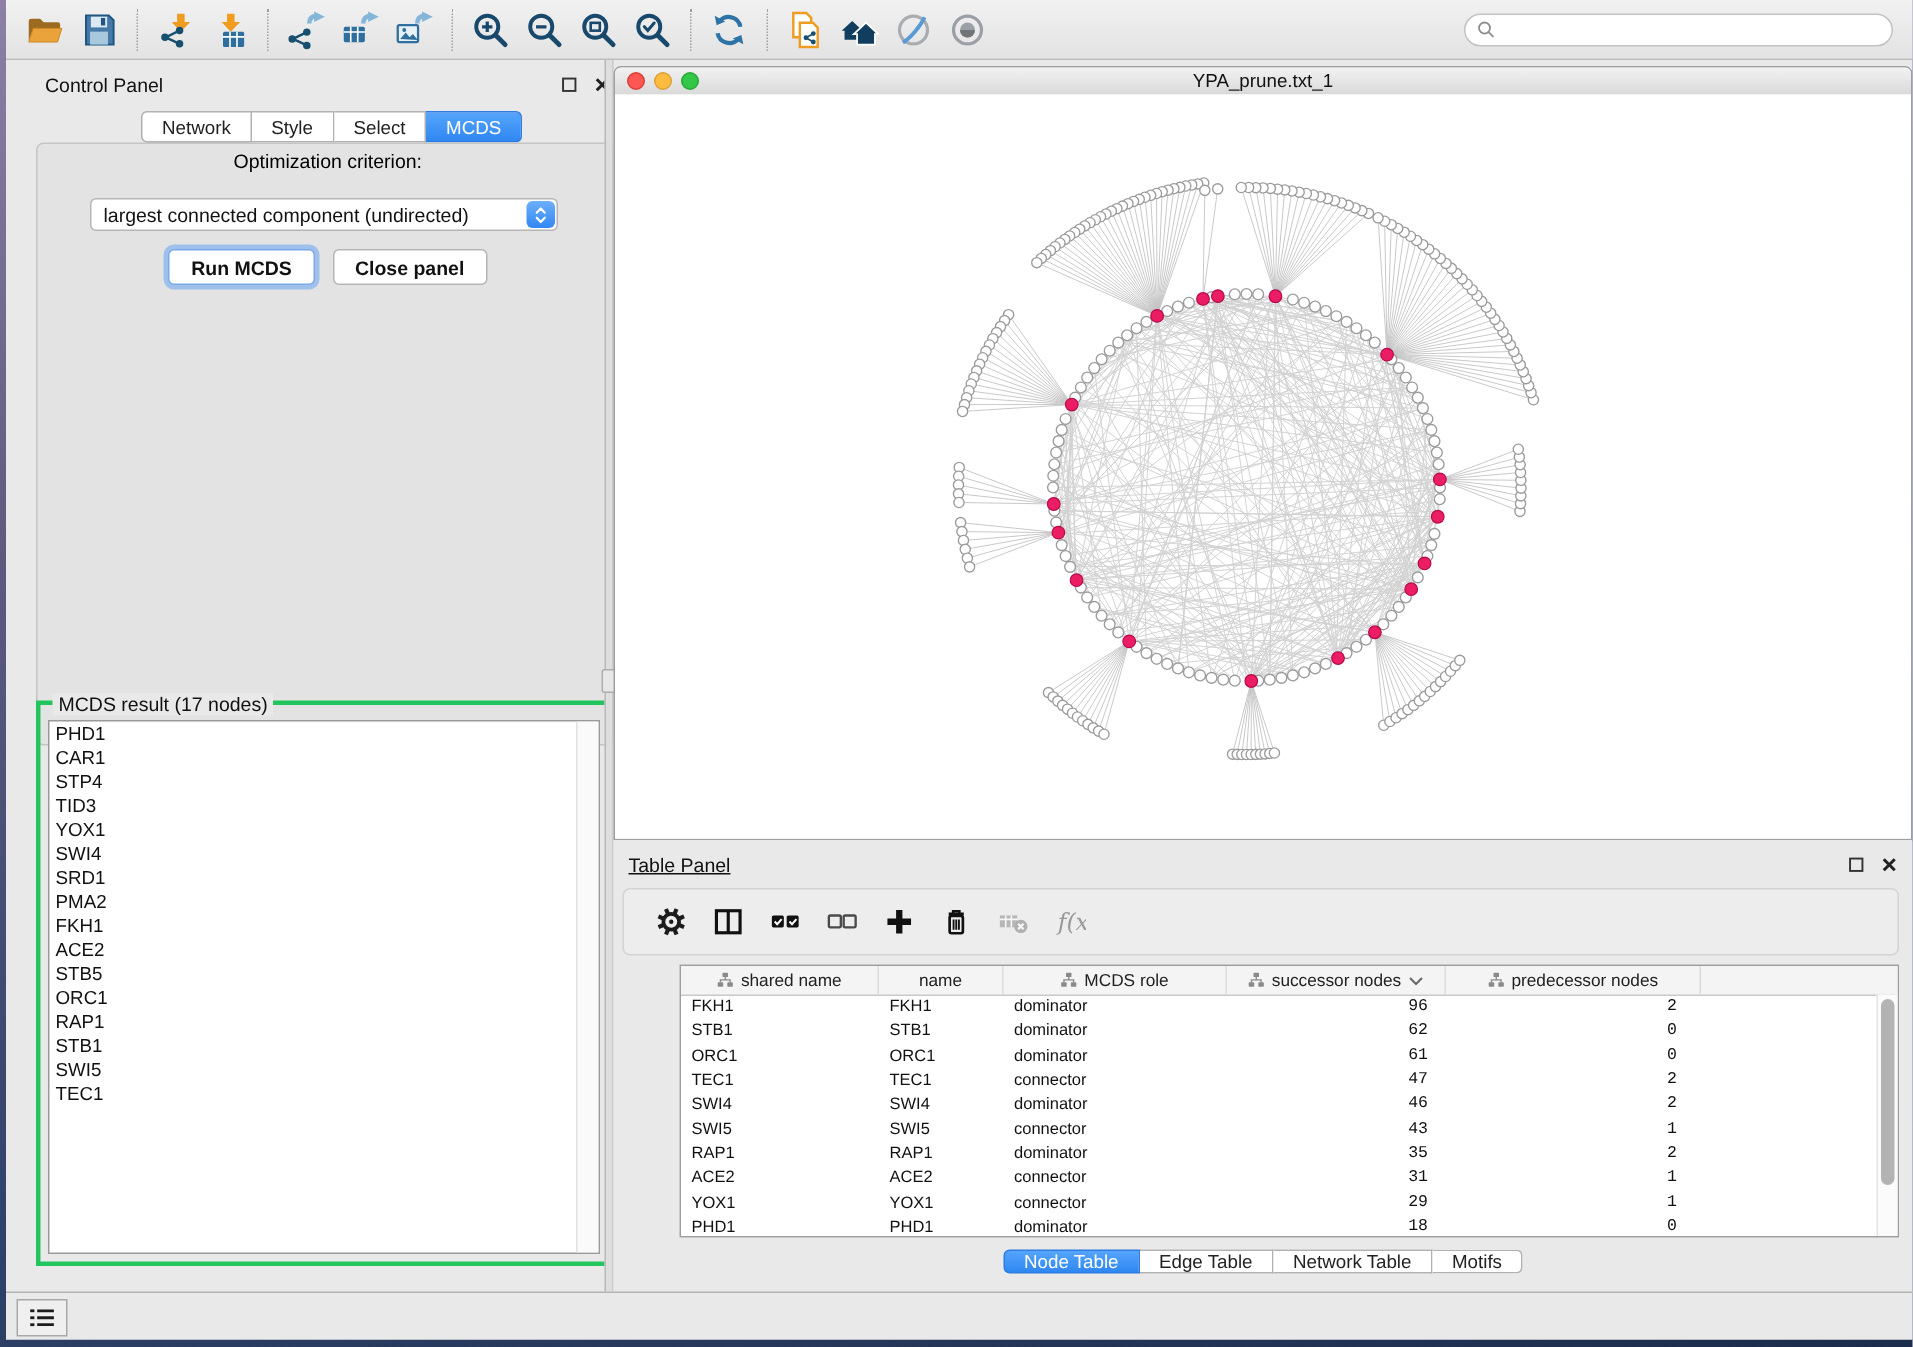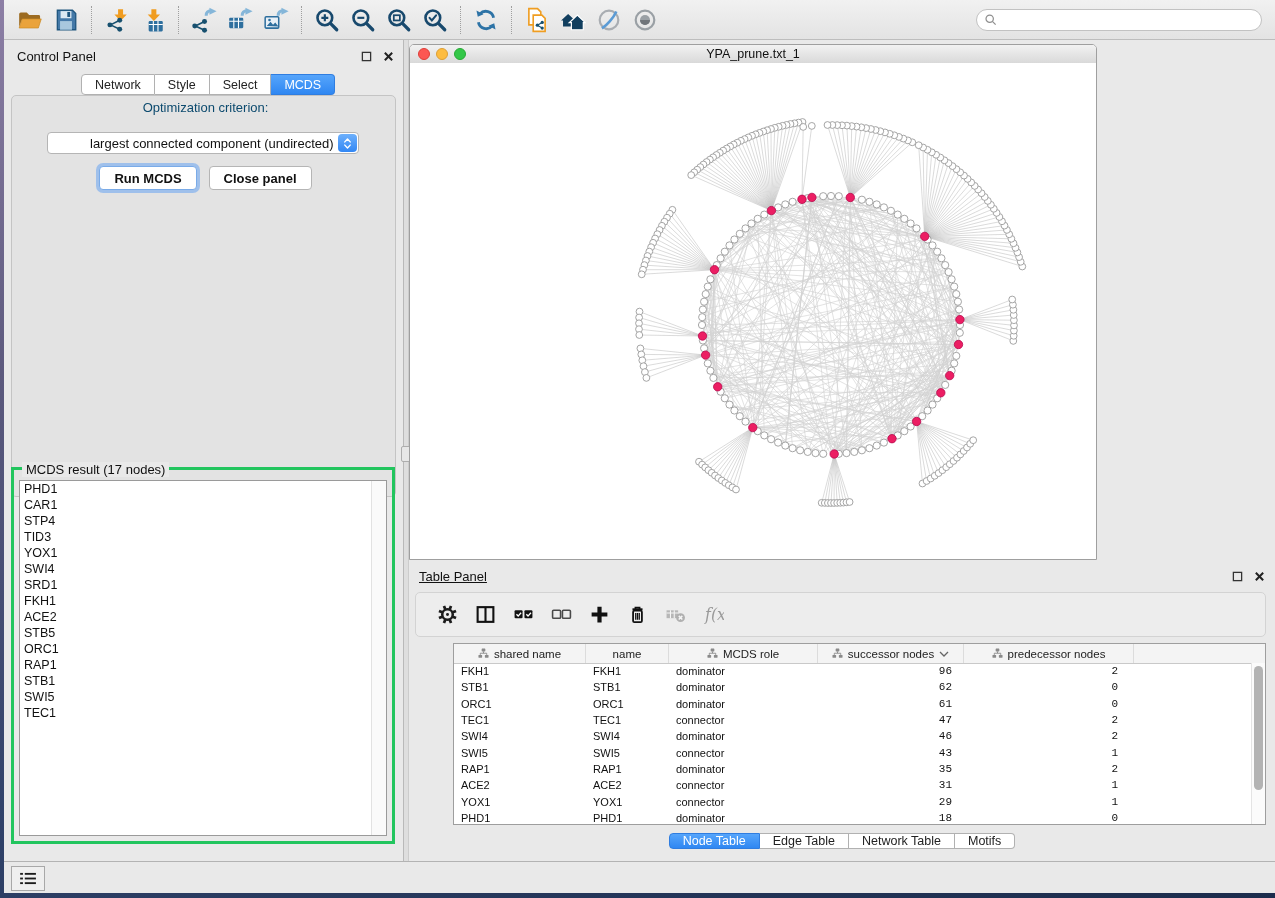--- a/index.html
+++ b/index.html
@@ -15,54 +15,54 @@
     background:linear-gradient(#f1f1f1,#e3e3e3);border-bottom:1px solid #bdbdbd;
     display:flex;align-items:center;padding-left:8px;box-sizing:border-box;}
   .tb-btn{width:36px;height:32px;display:flex;align-items:center;justify-content:center;flex:0 0 auto;cursor:default;}
   .tb-btn svg{width:26px;height:26px;}
   .tb-sep{width:0;height:28px;border-left:1px dotted #9f9f9f;margin:0 7px;flex:0 0 auto;}
   .search-wrap{position:absolute;right:13px;top:9px;width:286px;height:22px;background:#fff;
     border:1px solid #c2c2c2;border-radius:12px;display:flex;align-items:center;padding-left:7px;box-sizing:border-box;}
   .search-wrap input{border:none;outline:none;flex:1;font-size:12px;background:transparent;margin-left:4px;}
 
   
-  .control-panel{position:absolute;left:3px;top:40px;width:397px;bottom:31px;background:#e9e9e9;}
+  .control-panel{position:absolute;left:16px;top:40px;width:397px;bottom:31px;background:#e9e9e9;}
   .panel-title-row{position:absolute;left:10px;top:8px;right:8px;height:16px;font-size:13px;color:#111;display:flex;align-items:center;}
   .panel-title-row .spacer{flex:1;}
   .mini-btn{width:16px;height:14px;display:flex;align-items:center;justify-content:center;margin-left:6px;cursor:default;}
   .cp-tabs{position:absolute;left:74px;top:34px;height:21px;display:flex;z-index:2;}
   .seg{background:#fff;border:1px solid #b1b1b1;border-left:none;font-size:12.5px;color:#222;
     display:flex;align-items:center;justify-content:center;padding:0 13px;cursor:default;}
   .seg:first-child{border-left:1px solid #b1b1b1;border-radius:4px 0 0 4px;}
   .seg:last-child{border-radius:0 4px 4px 0;}
   .seg.active{background:linear-gradient(#56a5fb,#2f87f2);border-color:#2f7de0;color:#fff;}
   .cp-inner{position:absolute;left:4px;top:55px;width:383px;height:400px;background:#e3e3e3;
     border:1px solid #c4c4c4;border-radius:5px;}
-  .opt-label{position:absolute;left:0;right:0;top:60px;text-align:center;font-size:13px;color:#0c4a6e;}
+  .opt-label{position:absolute;left:0;right:0;top:60px;text-align:center;font-size:13px;color:#000000;}
   .dropdown{position:absolute;left:40px;top:92px;width:312px;height:22px;background:#fff;border:1px solid #b5b5b5;
-    border-radius:4px;display:flex;align-items:center;box-sizing:border-box;cursor:default;padding-left:34px;}
+    border-radius:4px;display:flex;align-items:center;box-sizing:border-box;cursor:default;}
   .dropdown .dd-text{flex:1;font-size:13px;color:#111;padding-left:8px;white-space:nowrap;overflow:hidden;}
   .dd-stepper{width:19px;height:18px;margin-right:1px;border-radius:4px;background:linear-gradient(#6db0fc,#3287f4);
     display:flex;align-items:center;justify-content:center;}
   .cp-buttons{position:absolute;left:0;right:0;top:126px;display:flex;justify-content:center;gap:12px;font-weight:bold;}
   .push-btn{height:22px;background:#fff;border:1px solid #b5b5b5;border-radius:4px;font-size:13px;color:#111;
     display:flex;align-items:center;justify-content:center;padding:0 14px;cursor:default;}
   .push-btn.focused{box-shadow:0 0 0 3px rgba(104,164,242,.55);border-color:#7aabe8;}
   .result-group{position:absolute;left:4px;top:427px;width:378px;height:371px;border:3px solid #22c55e;}
   .result-legend{position:absolute;left:8px;top:-8px;background:#e9e9e9;padding:0 4px;font-size:13px;color:#111;}
   .result-list{position:absolute;left:5px;top:10px;right:5px;bottom:5px;background:#fff;border:1px solid #9a9a9a;overflow:hidden;}
   .result-scroll{position:absolute;top:0;right:0;bottom:0;width:14px;background:#fafafa;border-left:1px solid #e2e2e2;}
   .result-item{font-size:12.5px;color:#111;line-height:16px;padding-left:4px;}
 
   
   .v-splitter{position:absolute;left:399px;top:40px;bottom:31px;width:4px;background:#dedede;border-left:1px solid #b9b9b9;border-right:1px solid #cccccc;}
   .v-splitter .grip{position:absolute;left:-3px;top:406px;width:8px;height:14px;background:#e7e7e7;border:1px solid #adadad;border-radius:2px;}
 
   
-  .net-window{position:absolute;left:405px;top:44px;width:688px;height:516px;box-sizing:border-box;
+  .net-window{position:absolute;left:405px;top:44px;width:866px;height:516px;box-sizing:border-box;
     border:1px solid #9f9f9f;border-radius:5px 5px 0 0;background:#fff;}
   .net-titlebar{position:absolute;left:0;top:0;right:0;height:18px;border-radius:4px 4px 0 0;
     background:linear-gradient(#f2f2f2,#d9d9d9);border-bottom:1px solid #b2b2b2;display:flex;align-items:center;}
   .tl{width:12px;height:12px;border-radius:50%;margin-left:6px;box-sizing:border-box;}
   .tl.red{background:#fc5753;border:1px solid #df3e38;margin-left:8px;}
   .tl.yellow{background:#fdbc40;border:1px solid #de9f34;}
   .tl.green{background:#33c748;border:1px solid #27aa35;}
   .net-title{position:absolute;left:0;right:0;text-align:center;font-size:12.5px;color:#111;}
   .net-canvas{position:absolute;left:0;top:18px;right:0;bottom:0;background:#fff;overflow:hidden;}
 
@@ -301,20 +301,21 @@
       <div class="result-legend">MCDS result (17 nodes)</div>
       <div class="result-list" id="result-list">
         <div class="result-scroll"></div>
       <div class="result-item">PHD1</div>
           <div class="result-item">CAR1</div>
           <div class="result-item">STP4</div>
           <div class="result-item">TID3</div>
           <div class="result-item">YOX1</div>
           <div class="result-item">SWI4</div>
           <div class="result-item">SRD1</div>
+          <div class="result-item">PMA2</div>
           <div class="result-item">FKH1</div>
           <div class="result-item">ACE2</div>
           <div class="result-item">STB5</div>
           <div class="result-item">ORC1</div>
           <div class="result-item">RAP1</div>
           <div class="result-item">STB1</div>
           <div class="result-item">SWI5</div>
           <div class="result-item">TEC1</div>
         </div>
     </div>

